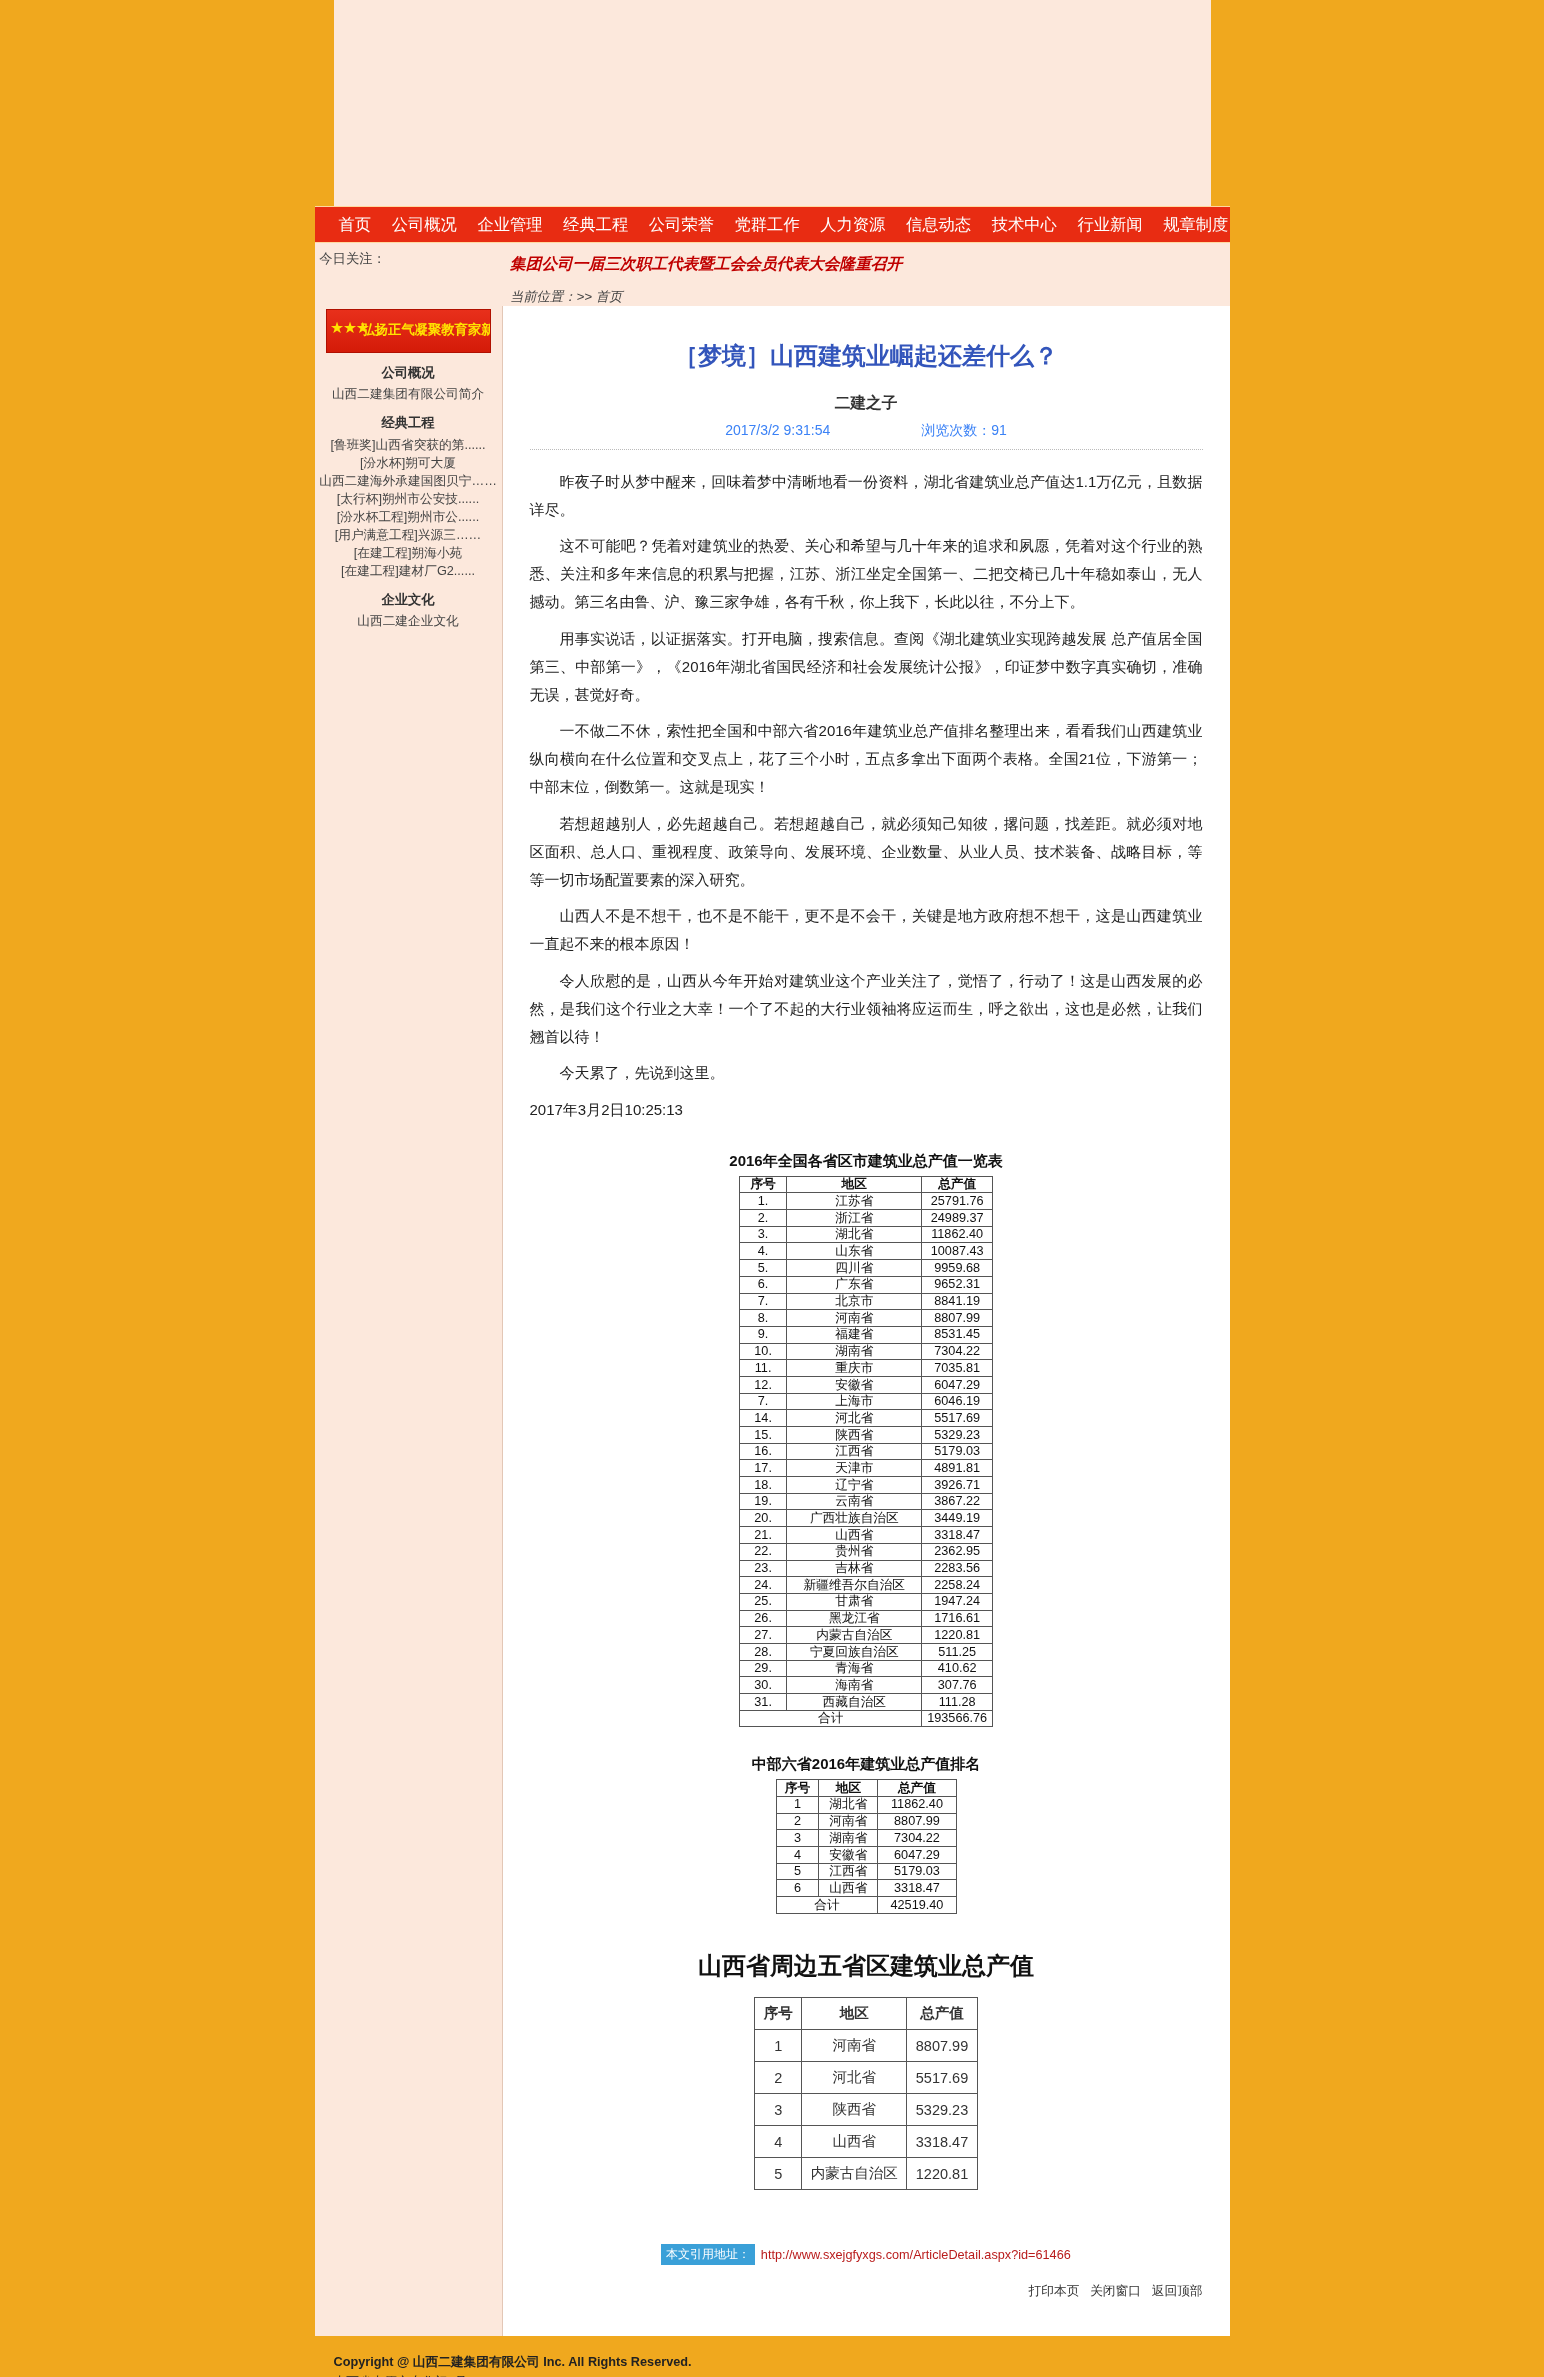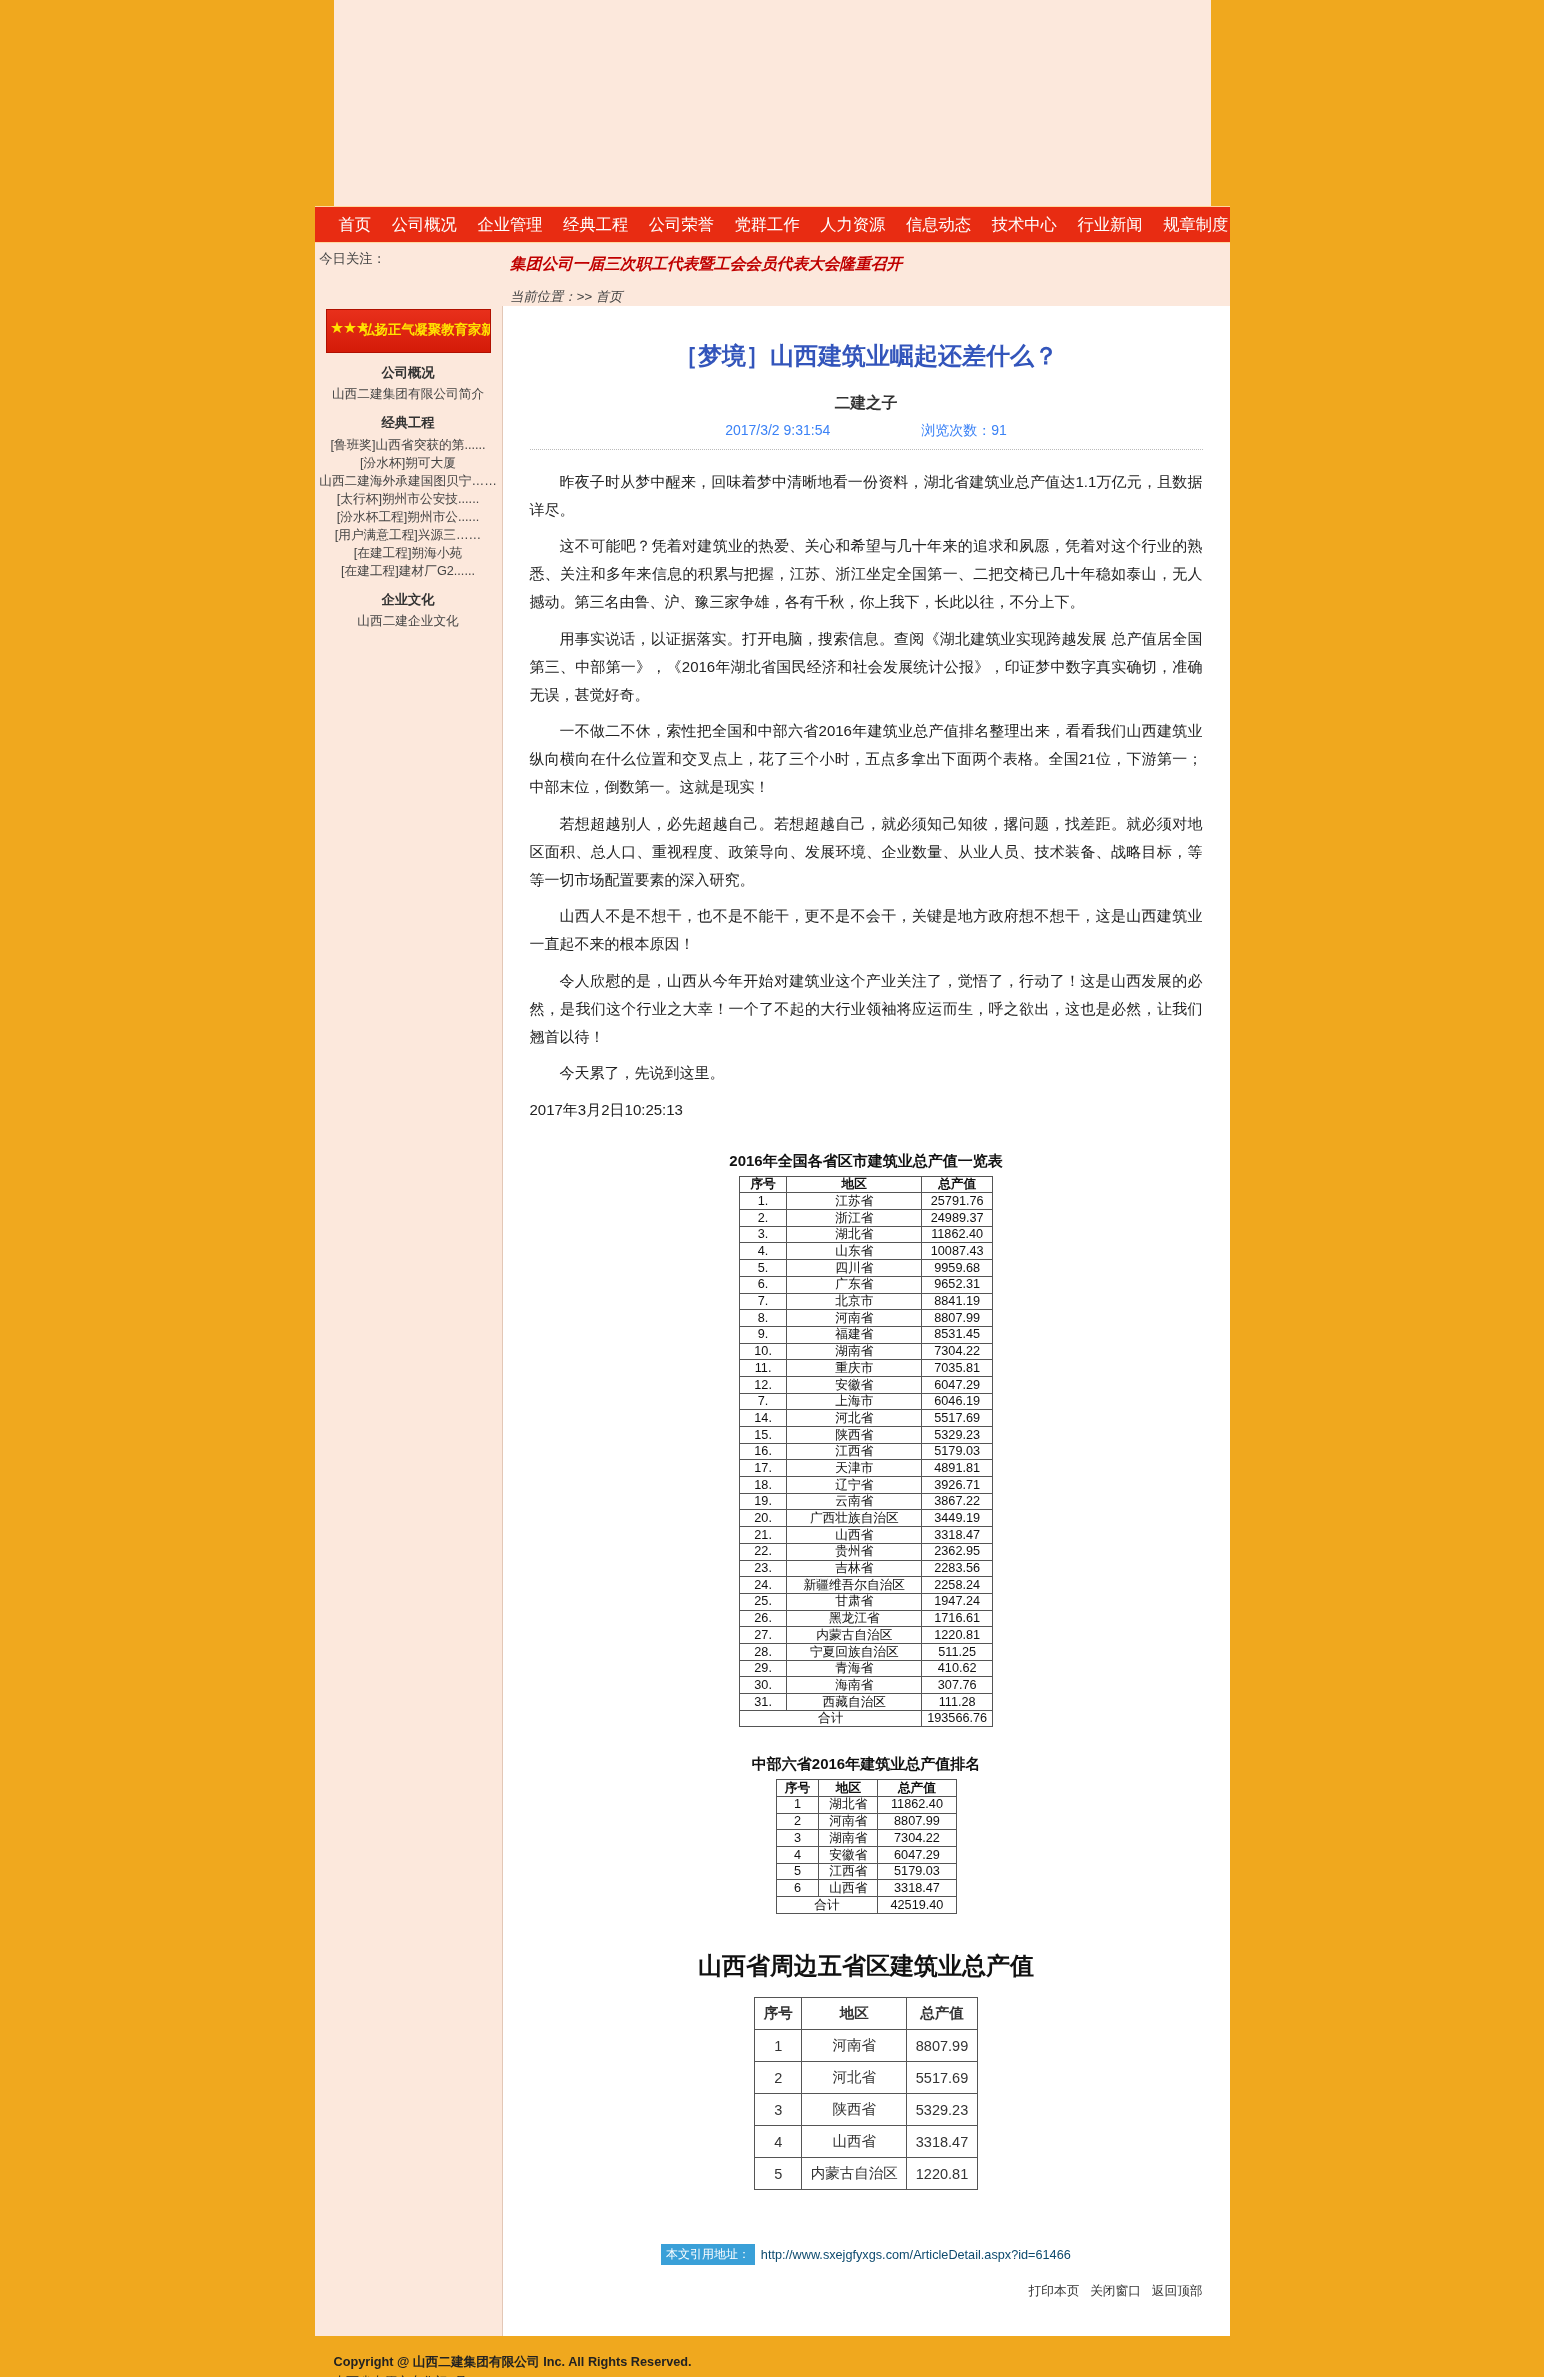--- a/index.html
+++ b/index.html
@@ -210,21 +210,21 @@
     font-size:12.7px;
     gap:6px;
   }
   .cite .tag{
     background:#3aa0d8;
     color:#fff;
     padding:1.8px 4.8px;
     font-size:12px;
     white-space:nowrap;
   }
-  .cite .url{color:#0c4a6e;}
+  .cite .url{color:#b91c1c;}
   .foot-ops{
     text-align:right;
     font-size:12.7px;
     color:#333;
     margin-top:18px;
   }
   .foot-ops a{color:#333;text-decoration:none;margin-left:7.3px;}
   
   .footer{
     width:877px;

